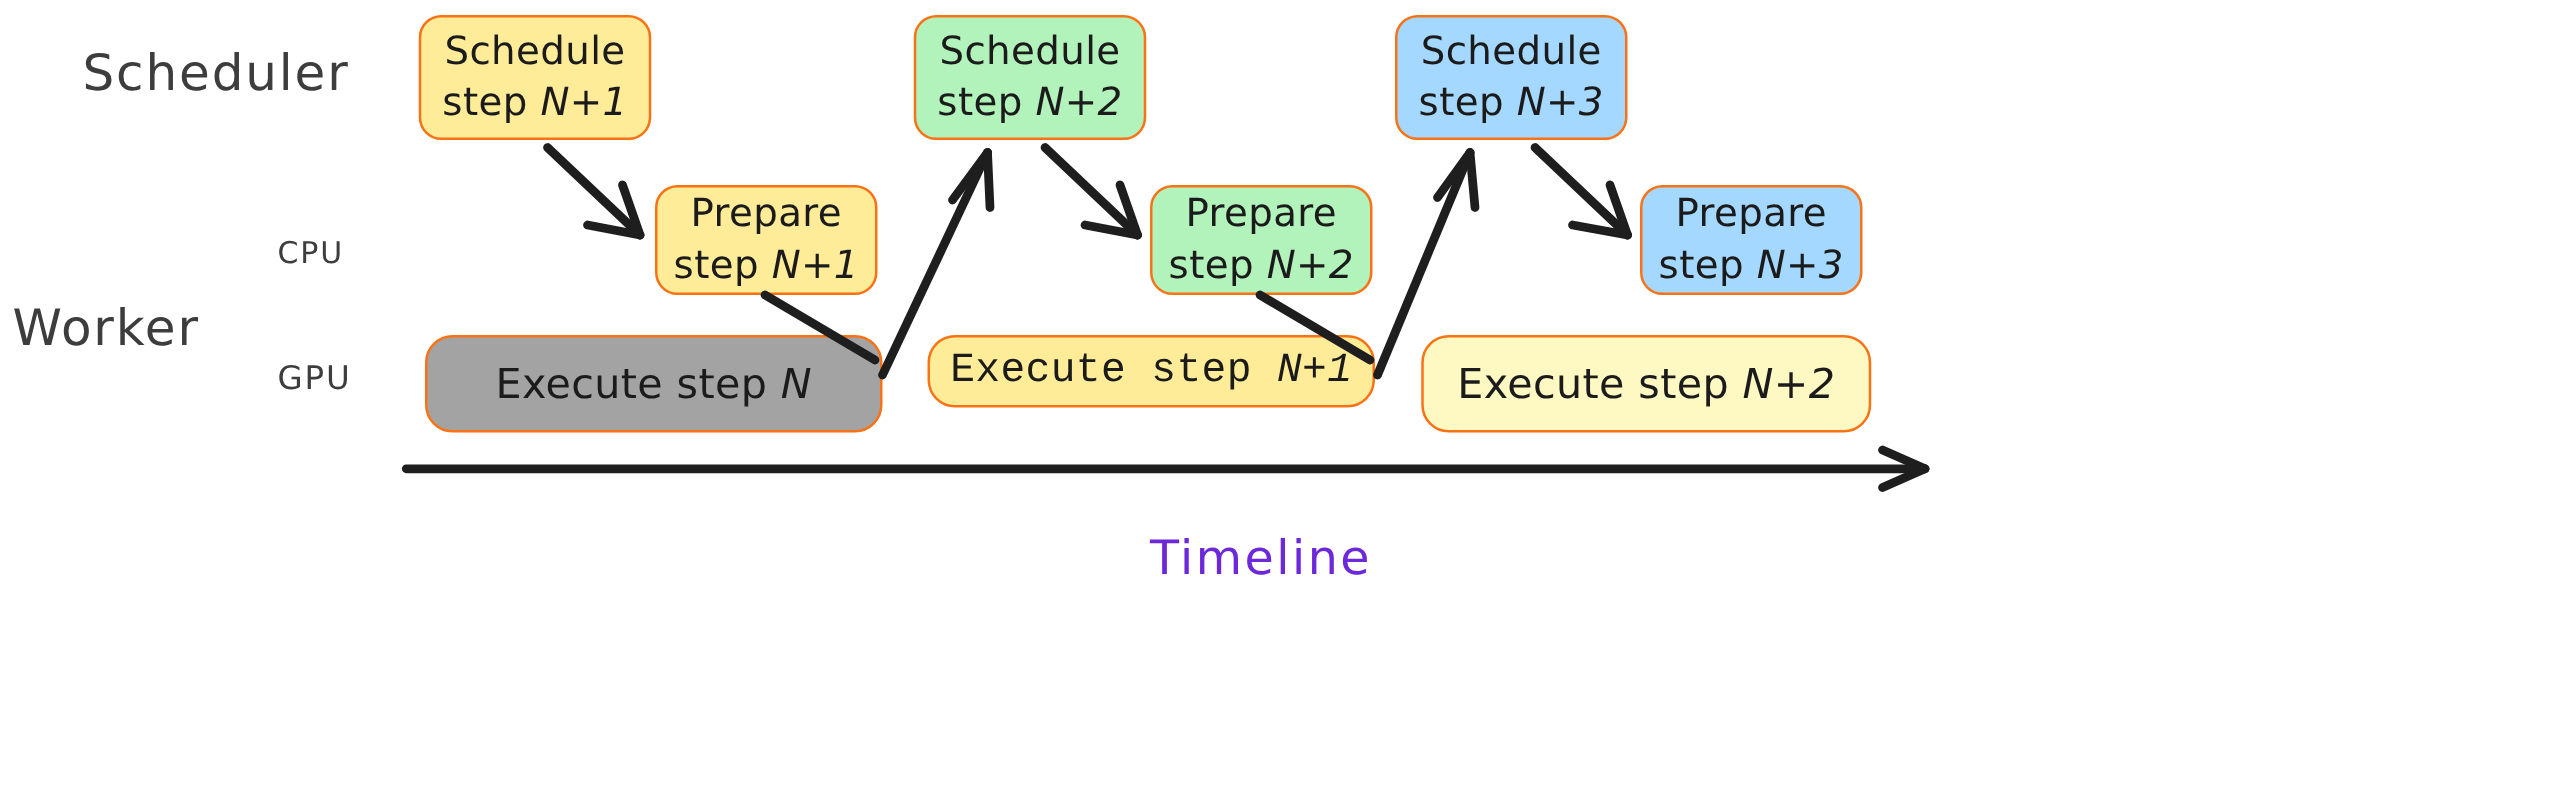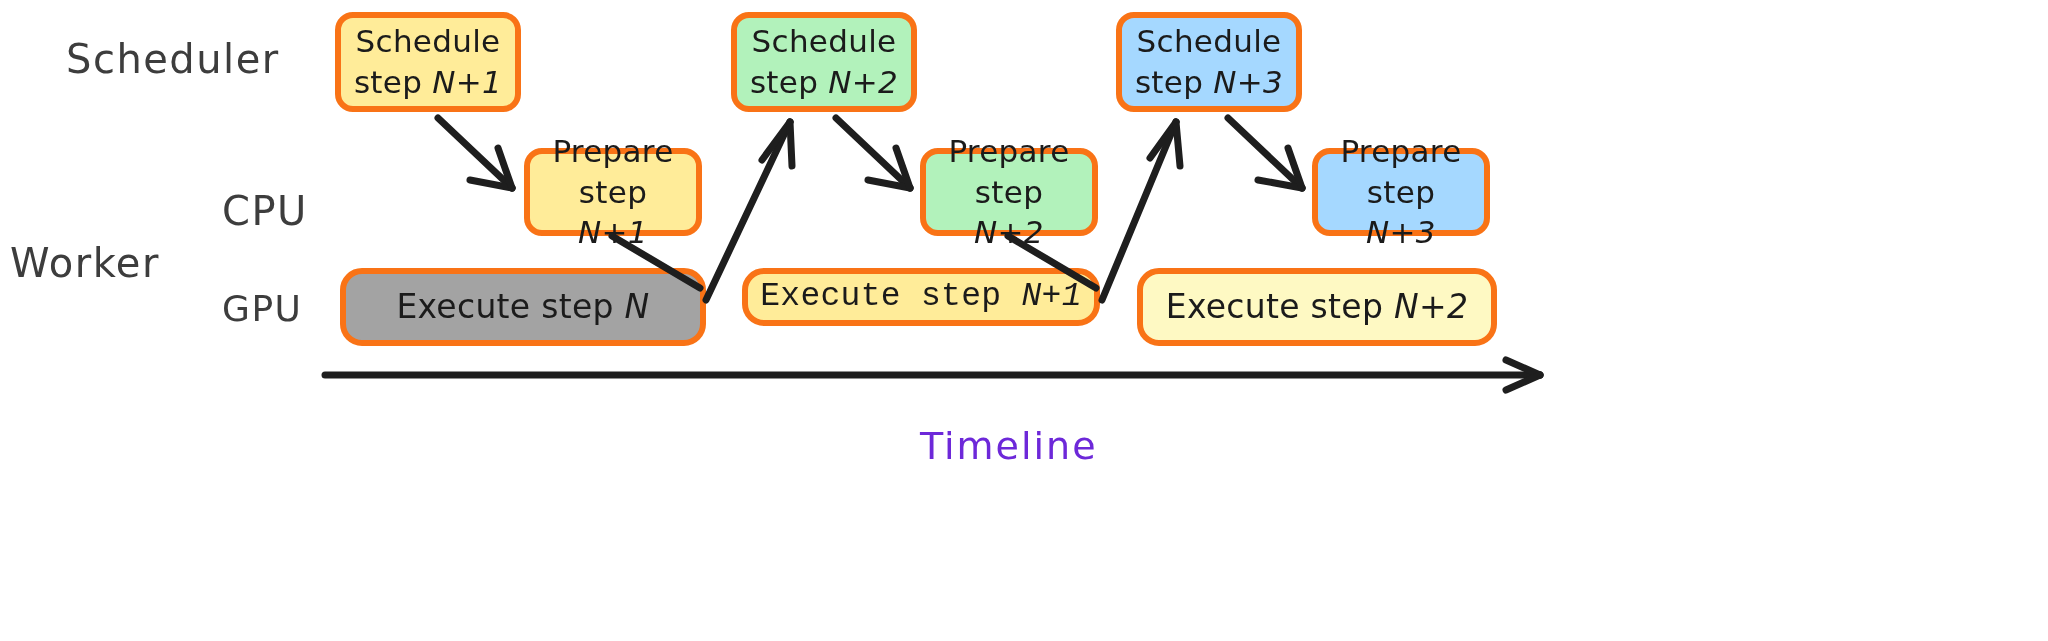--- a/index.html
+++ b/index.html
@@ -19,21 +19,21 @@
     position: absolute;
     color: #3d3d3d;
     font-size: 40px;
     letter-spacing: 1.5px;
     white-space: nowrap;
     user-select: none;
   }
   .node {
     position: absolute;
     box-sizing: border-box;
-    border: 6px solid #f97316;
+    border: 2px solid #f97316;
     border-radius: 18px;
     color: #1b1b1b;
     display: flex;
     align-items: center;
     justify-content: center;
     text-align: center;
     line-height: 1.32;
     font-size: 31px;
     letter-spacing: 0.3px;
     padding: 4px 10px;
@@ -58,22 +58,22 @@
     user-select: none;
   }
 </style>
 </head>
 <body>
 
 <div id="canvas">
 
   <div class="row-label" style="left:66px; top:36px;">Scheduler</div>
   <div class="row-label" style="left:10px; top:240px;">Worker</div>
-  <div class="row-label" style="left:222px; top:188px; font-size:40px;">CPU</div>
-  <div class="row-label" style="left:222px; top:288px; font-size:36px;">GPU</div>
+  <div class="row-label" style="left:222px; top:188px; font-size:24px;">CPU</div>
+  <div class="row-label" style="left:222px; top:288px; font-size:26px;">GPU</div>
 
   <div class="node" style="left:335px; top:12px; width:186px; height:100px; background:#ffec99;">
     <span>
       <span class="txt">Schedule</span>
       <span class="txt"><span>step </span><span class="ital">N+1</span></span>
     </span>
   </div>
 
   <div class="node" style="left:731px; top:12px; width:186px; height:100px; background:#b2f2bb;">
     <span>

